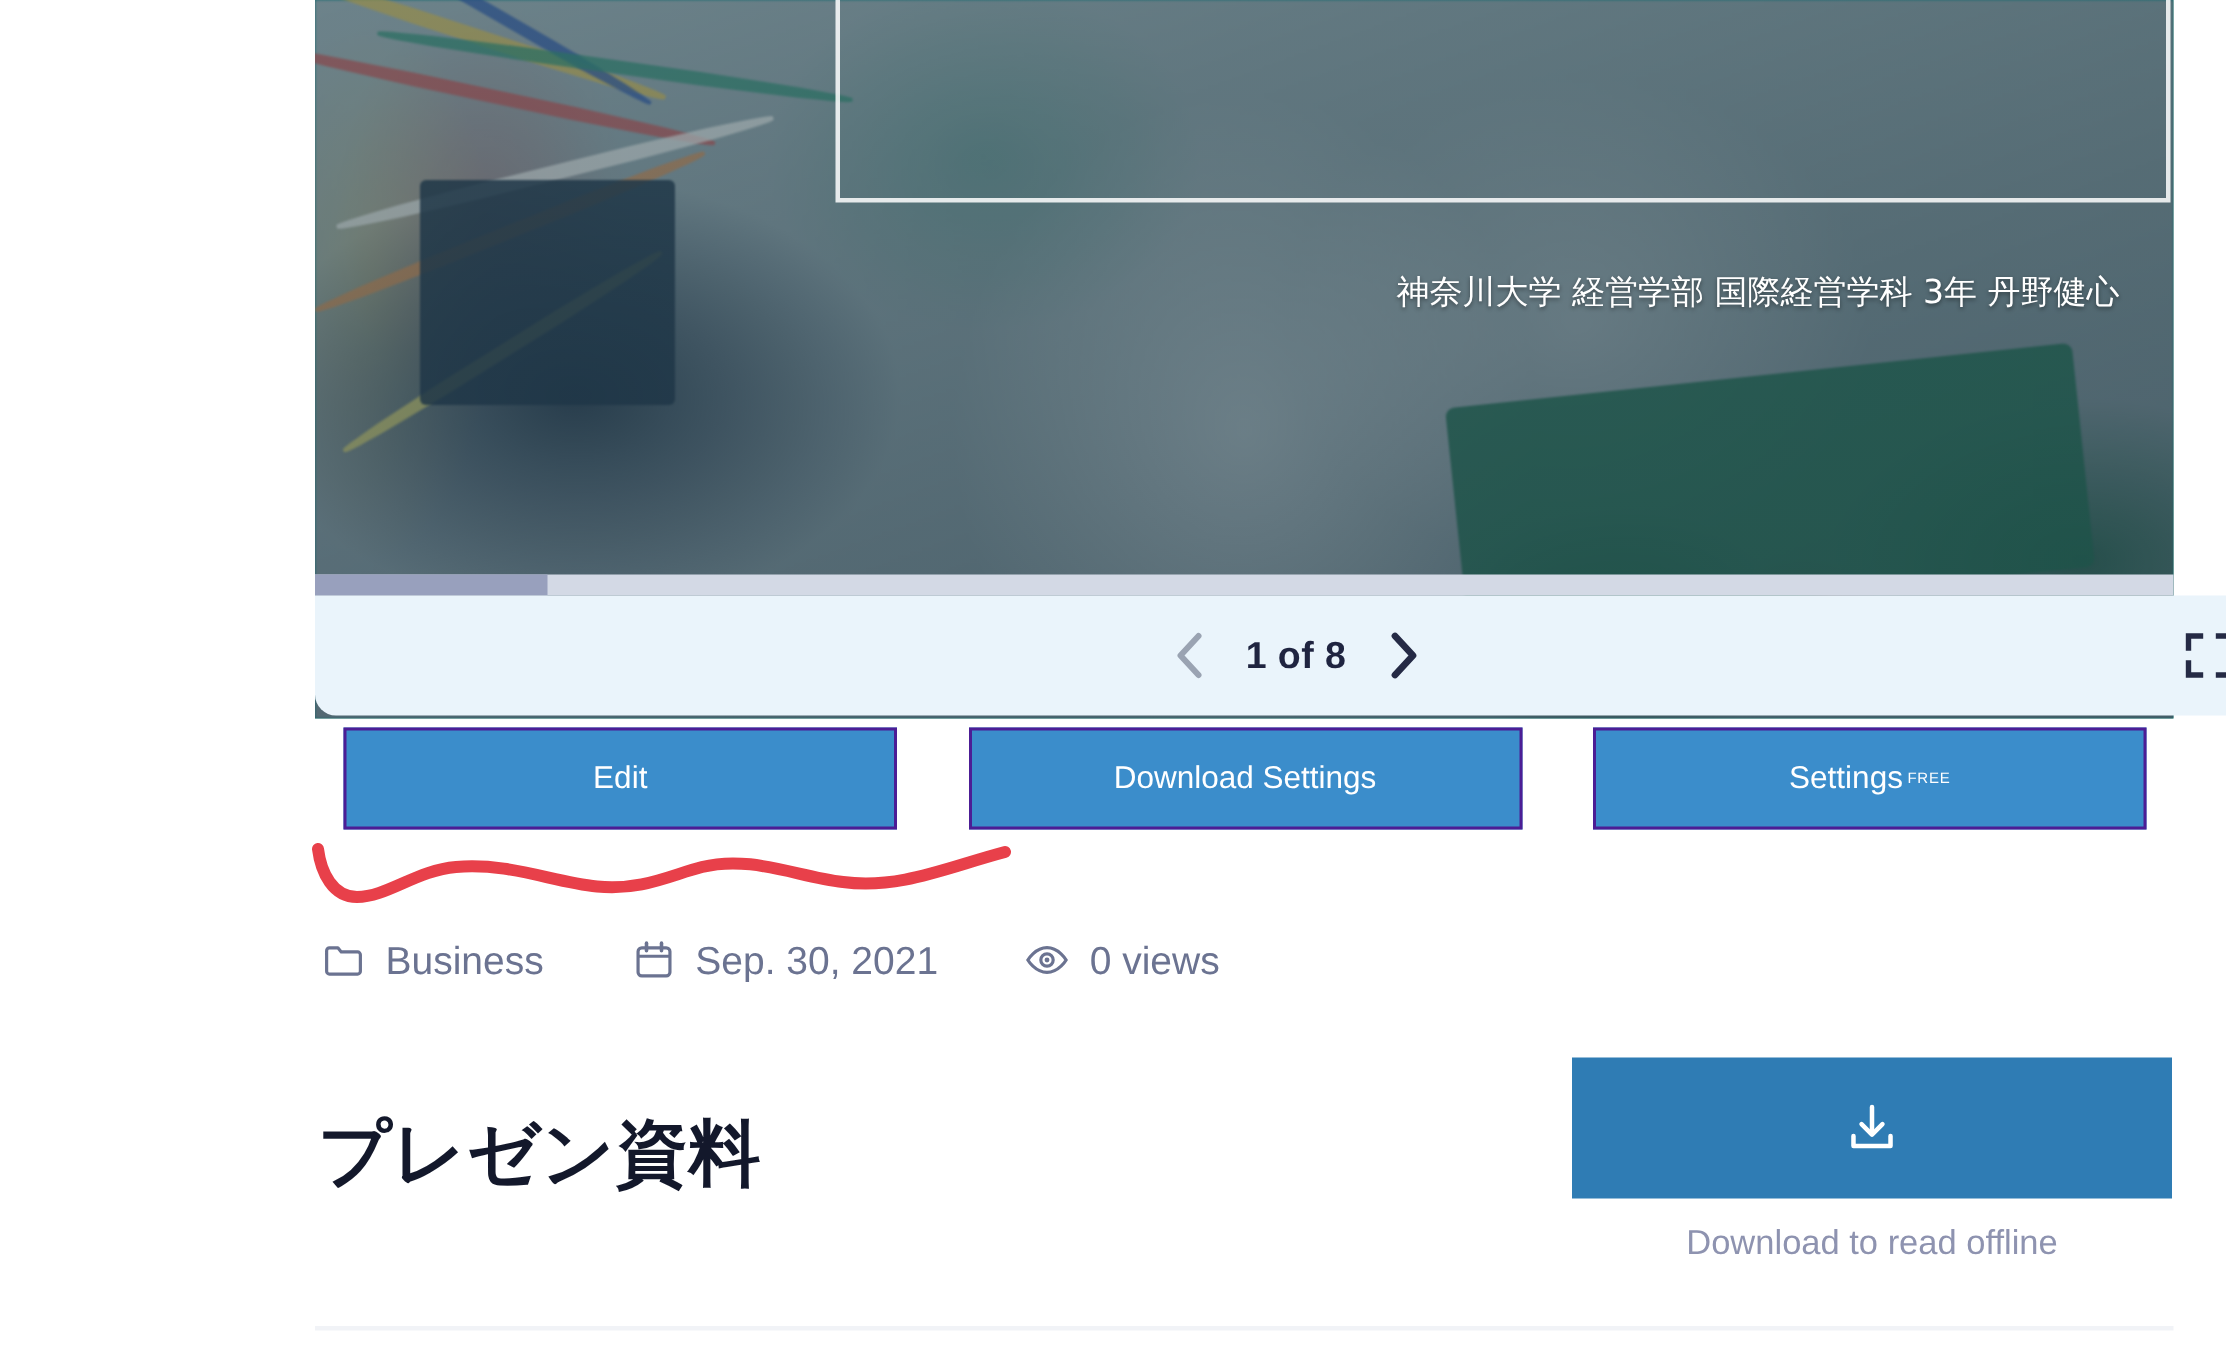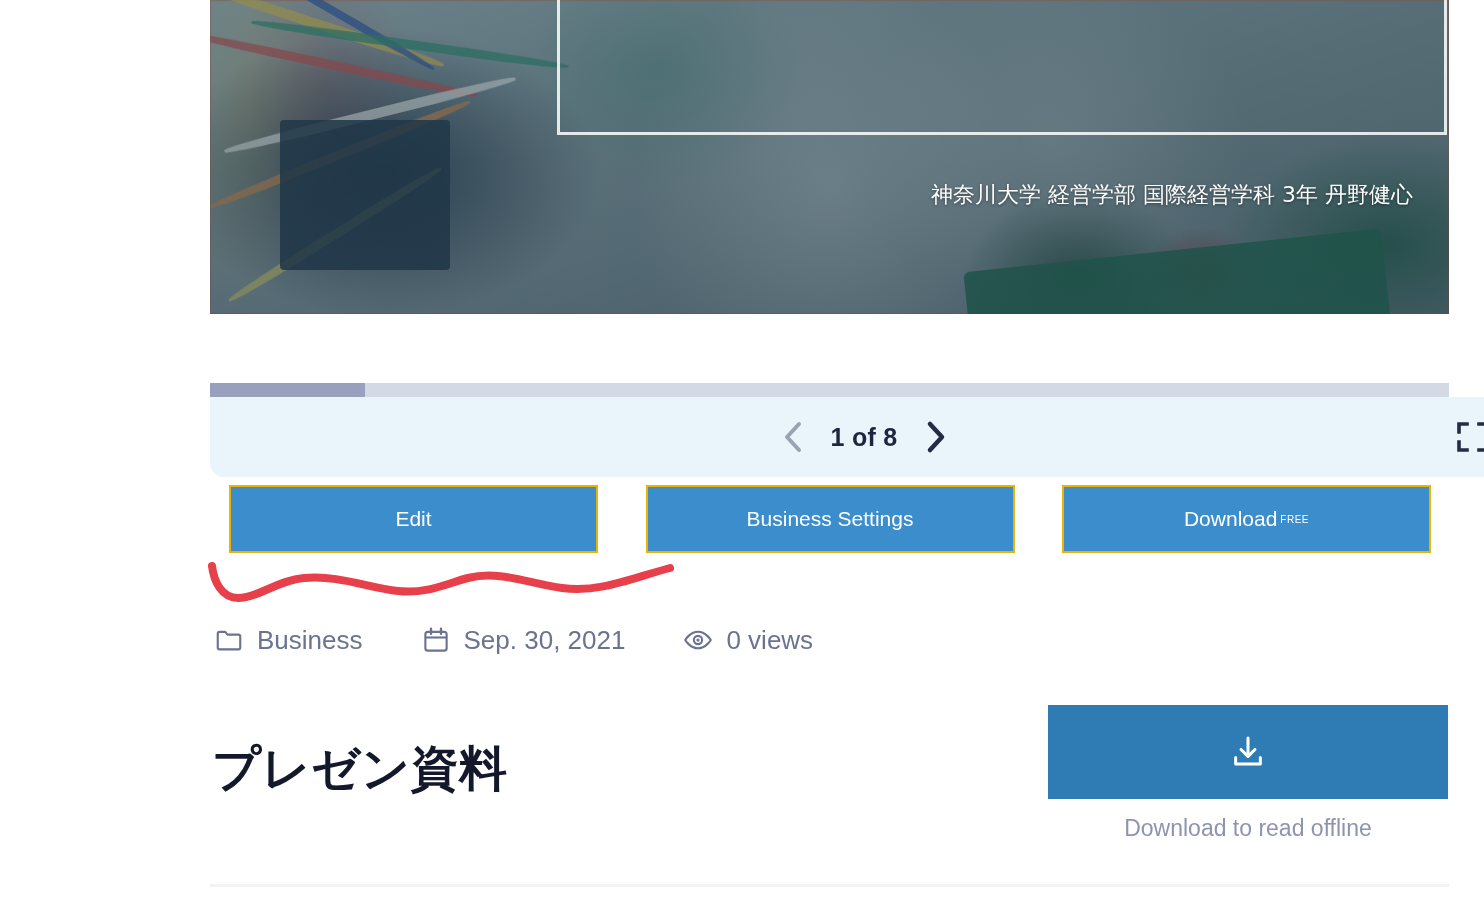--- a/index.html
+++ b/index.html
@@ -14,23 +14,23 @@
     font-family: "Liberation Sans", "DejaVu Sans", sans-serif;
     position: relative;
   }
 
   
   #slide-viewer {
     position: absolute;
     left: 210px;
     top: 0;
     width: 1239px;
-    height: 314px;
+    height: 479px;
     overflow: hidden;
-    background: #c2410c;
+    background: #0f766e;
   }
   
   #photo-bg {
     position: absolute;
     inset: 0;
     background:
       radial-gradient(ellipse 160px 120px at 70% 88%, rgba(30,70,40,.85), rgba(30,70,40,0) 70%),
       radial-gradient(ellipse 230px 150px at 95% 78%, rgba(24,82,48,.9), rgba(24,82,48,0) 72%),
       radial-gradient(ellipse 80px 60px at 80% 86%, rgba(150,25,25,.6), rgba(150,25,25,0) 70%),
       radial-gradient(ellipse 300px 200px at 14% 55%, rgba(18,30,42,.8), rgba(18,30,42,0) 72%),
@@ -140,21 +140,21 @@
     top: 485px;
     width: 1202px;
     height: 68px;
     display: flex;
     justify-content: space-between;
   }
   .action-btn {
     width: 369px;
     height: 68px;
     background: #3b8dcb;
-    border: 2px solid #eab308;
+    border: 2px solid #4c1d95;
     box-sizing: border-box;
     color: #ffffff;
     font-size: 21px;
     display: flex;
     align-items: center;
     justify-content: center;
     cursor: pointer;
     font-family: "Liberation Sans", sans-serif;
   }
   .action-btn sup {
@@ -298,24 +298,24 @@
       </g>
     </svg>
   </div>
 </div>
 
 <div id="action-row">
   <div class="action-btn">
     <span>Edit</span>
   </div>
   <div class="action-btn">
-    <span>Business Settings</span>
+    <span>Download Settings</span>
   </div>
   <div class="action-btn">
-    <span>Download</span>
+    <span>Settings</span>
       <sup>FREE</sup>
   </div>
 </div>
 
 <svg id="red-annotation" viewBox="0 0 500 50">
   <path d="M12,8 C14,24 22,40 38,40 C58,40 78,22 104,20 C140,17 168,30 198,33
            C228,36 248,25 268,20 C300,12 330,26 362,30 C400,35 432,20 470,10" fill="none" stroke="#e8404a" stroke-width="8" stroke-linecap="round" stroke-linejoin="round"></path>
 </svg>
 
 <div id="meta-row">

